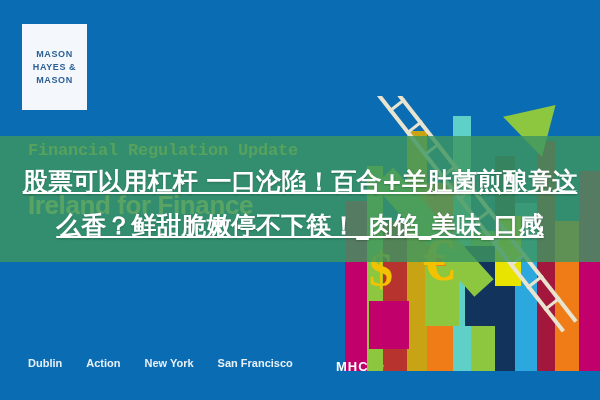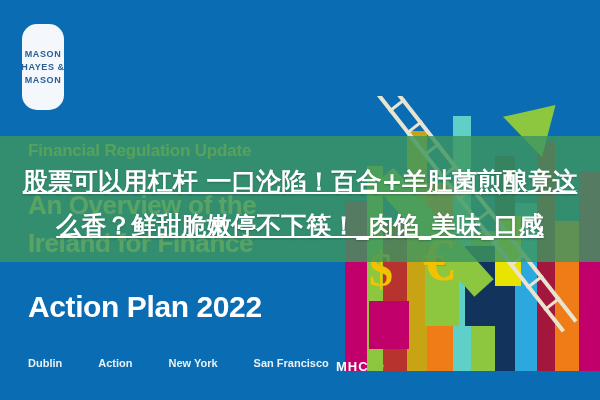--- a/index.html
+++ b/index.html
@@ -100,48 +100,48 @@
     font-weight: bold;
     line-height: 1;
     font-family: "Liberation Serif", serif;
   }
 
   
   .logo-box {
     position: absolute;
     left: 22px;
     top: 24px;
-    width: 42px;
+    width: 65px;
     height: 86px;
     background: #f4f7fb;
     display: flex;
     flex-direction: column;
     align-items: center;
     justify-content: center;
     gap: 3px;
-    border-radius: 15px;
   }
   .logo-box .line {
     color: #2b5f96;
     font-size: 9px;
     font-weight: bold;
     letter-spacing: 0.6px;
     white-space: nowrap;
   }
 
   
   .kicker {
     position: absolute;
     left: 28px;
     top: 141px;
     font-size: 17px;
     font-weight: bold;
     color: #c9d94a;
     letter-spacing: -0.2px;
     white-space: nowrap;
+    font-family: Liberation Mono, monospace;
   }
   .subtitle {
     position: absolute;
     left: 28px;
     top: 186px;
     font-size: 26px;
     font-weight: bold;
     color: #d6e37a;
     line-height: 38px;
     letter-spacing: -0.4px;
@@ -158,21 +158,21 @@
     letter-spacing: -0.4px;
     white-space: nowrap;
   }
 
   
   .cities {
     position: absolute;
     left: 28px;
     top: 357px;
     display: flex;
-    gap: 36px;
+    gap: 24px;
   }
   .cities .city {
     color: #e8f0f8;
     font-size: 11px;
     font-weight: bold;
     white-space: nowrap;
   }
 
   
   .wordmark {
@@ -271,25 +271,23 @@
 
   <div class="logo-box">
     <span class="line">MASON</span>
     <span class="line">HAYES &amp;</span>
     <span class="line">MASON</span>
   </div>
 
   <div class="kicker">Financial Regulation Update</div>
 
   <div class="subtitle">
-    <span class="l2">An Overview of the</span>
     <span class="l2">Ireland for Finance</span>
   </div>
 
-  <div class="headline">Action Plan 2022</div>
 
   <div class="cities" id="city-list">
       <span class="city">Dublin</span>
       <span class="city">Action</span>
       <span class="city">New York</span>
       <span class="city">San Francisco</span>
     </div>
 
   <div class="wordmark">
     <span class="m">M</span>

